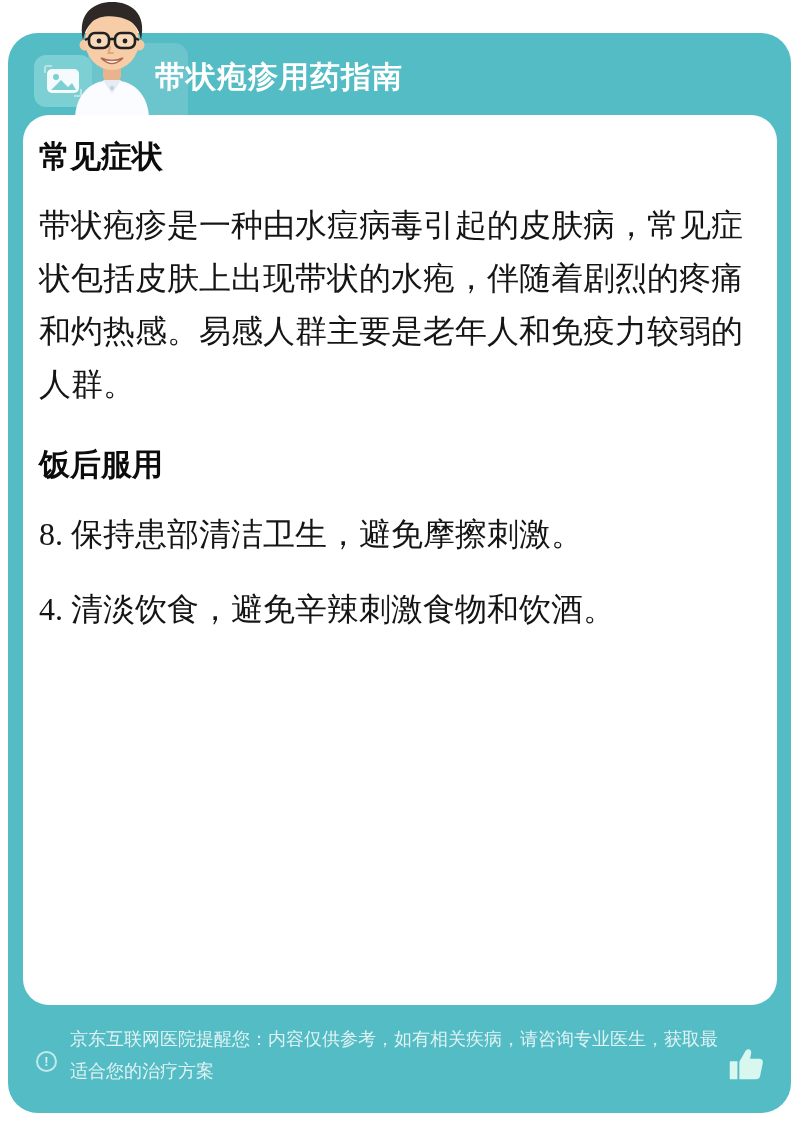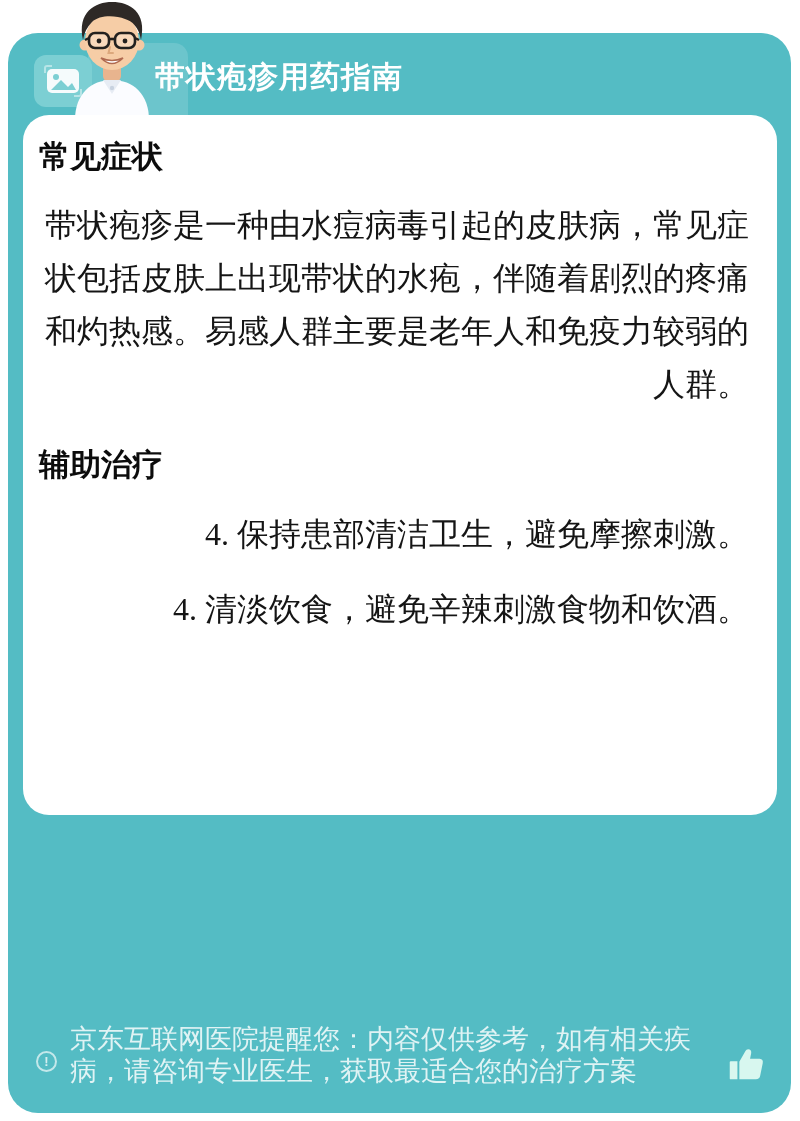--- a/index.html
+++ b/index.html
@@ -44,41 +44,40 @@
     position: absolute;
     left: 147px; top: 24px;
     font-size: 30px;
     font-weight: bold;
     color: #ffffff;
     letter-spacing: 1px;
   }
   .card {
     position: absolute;
     left: 15px; top: 82px;
-    width: 754px; height: 700px;
+    width: 754px; height: 890px;
     background: #ffffff;
     border-radius: 26px;
-    padding: 16px 28px 0 16px;
+    padding: 16px 16px 0 16px;
     overflow: hidden;
   }
   .card h2 {
     font-size: 31px;
     font-weight: bold;
     color: #0c0c0c;
     margin: 34px 0 0 0;
     line-height: 1.3;
   }
   .card h2:first-child { margin-top: 6px; }
   .card p {
     font-family: "Liberation Serif", "DejaVu Sans", sans-serif;
     font-size: 32px;
     color: #151515;
     line-height: 53px;
     margin: 22px 0 0 0;
-    text-align: right;
   }
   .footer {
     position: absolute;
     left: 0; bottom: 0;
     width: 100%; height: 108px;
     display: flex;
     align-items: center;
   }
   .info-icon {
     position: absolute;
@@ -89,21 +88,21 @@
     color: rgba(255,255,255,0.75);
     font-size: 13px;
     line-height: 17px;
     text-align: center;
     font-weight: bold;
   }
   .disclaimer {
     position: absolute;
     left: 62px; top: 18px;
     width: 652px;
-    font-size: 27px;
+    font-size: 18px;
     line-height: 32px;
     color: rgba(255,255,255,0.82);
   }
   .thumb-btn {
     position: absolute;
     right: 20px; top: 36px;
     width: 48px; height: 48px;
     background: transparent;
     border: none;
     cursor: pointer;
@@ -147,23 +146,23 @@
     <path d="M53 47 L51.5 53 L56 53" fill="none" stroke="#dca87c" stroke-width="2" stroke-linecap="round"></path>
     <path d="M44 58 Q55 69 66 58 Q55 63 44 58 Z" fill="#ffffff" stroke="#b06a50" stroke-width="1.6"></path>
   </svg>
 
   <div class="title">带状疱疹用药指南</div>
 
   <div class="card">
     <h2>常见症状</h2>
     <p>带状疱疹是一种由水痘病毒引起的皮肤病，常见症状包括皮肤上出现带状的水疱，伴随着剧烈的疼痛和灼热感。易感人群主要是老年人和免疫力较弱的人群。</p>
 
-    <h2>辅助治疗</h2>
+    <h2>饭后服用</h2>
 
-    <p>4. 保持患部清洁卫生，避免摩擦刺激。</p>
+    <p>8. 保持患部清洁卫生，避免摩擦刺激。</p>
     <p>4. 清淡饮食，避免辛辣刺激食物和饮酒。</p>
 
   </div>
 
   <div class="footer">
     <span class="info-icon">!</span>
     <div class="disclaimer">京东互联网医院提醒您：内容仅供参考，如有相关疾病，请咨询专业医生，获取最适合您的治疗方案</div>
     <button class="thumb-btn">
       <svg viewBox="0 0 24 24">
         <path fill="#d8f7ef" d="M3.5 10.5 H7 V20 H3.5 Q3 20 3 19.5 V11 Q3 10.5 3.5 10.5 Z"></path>

